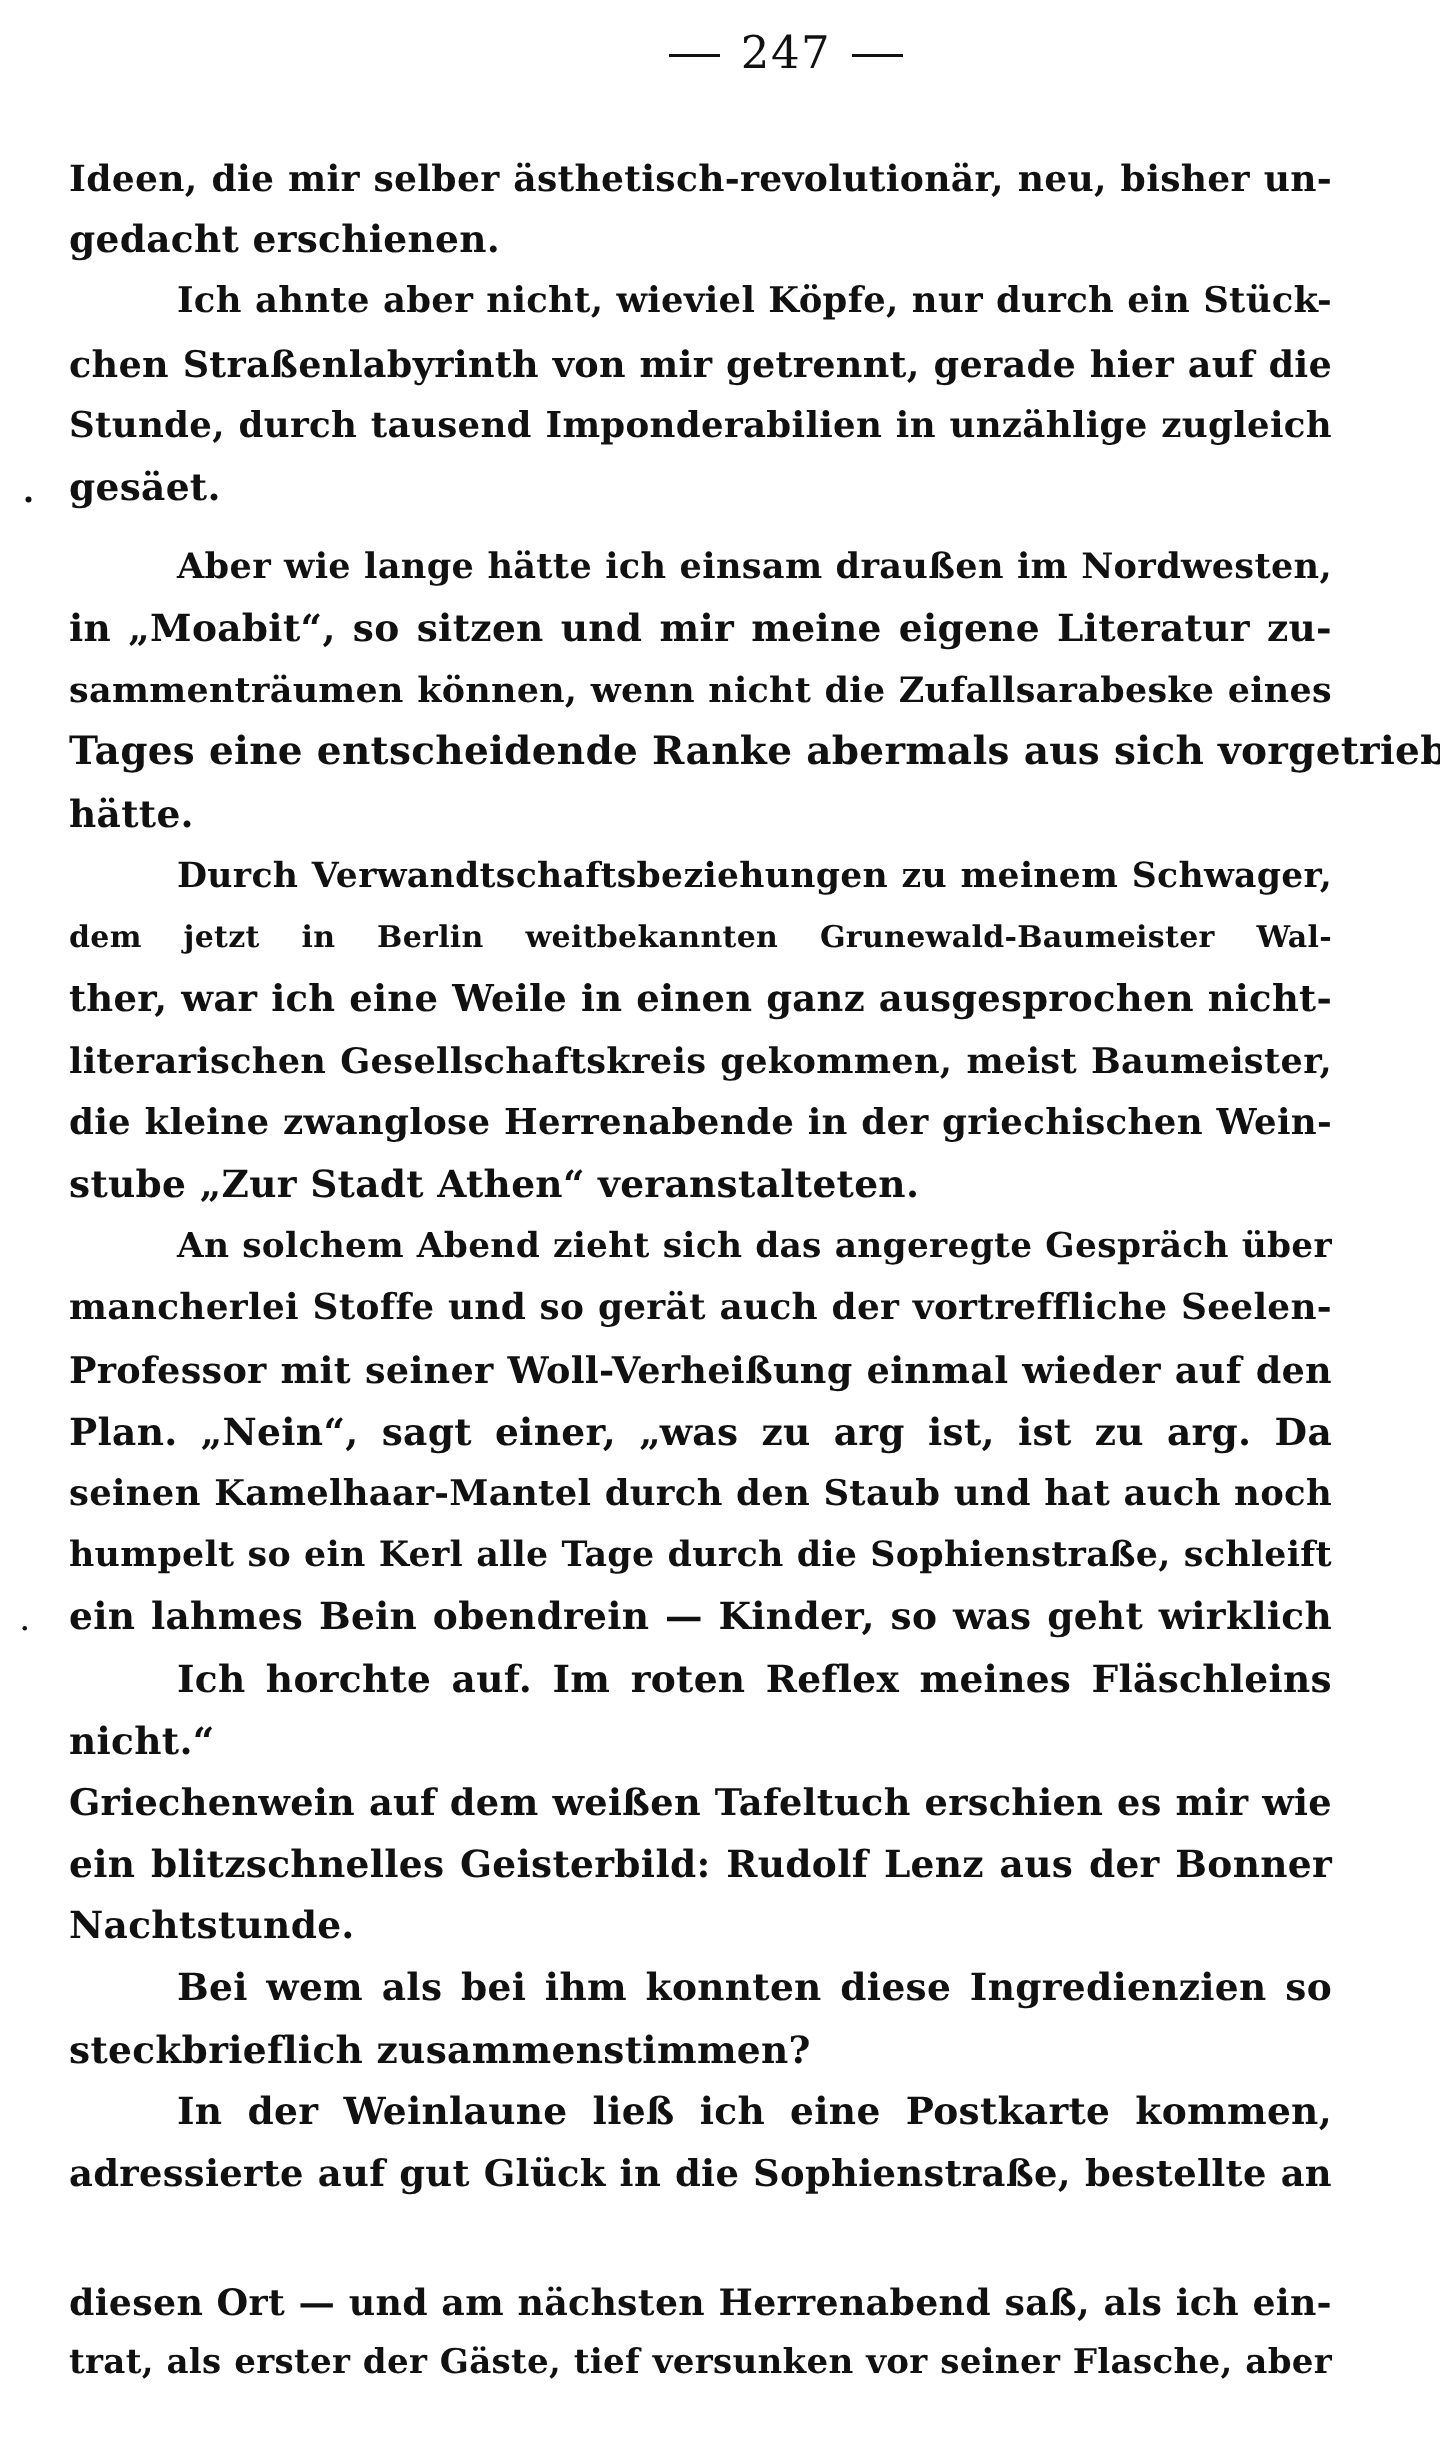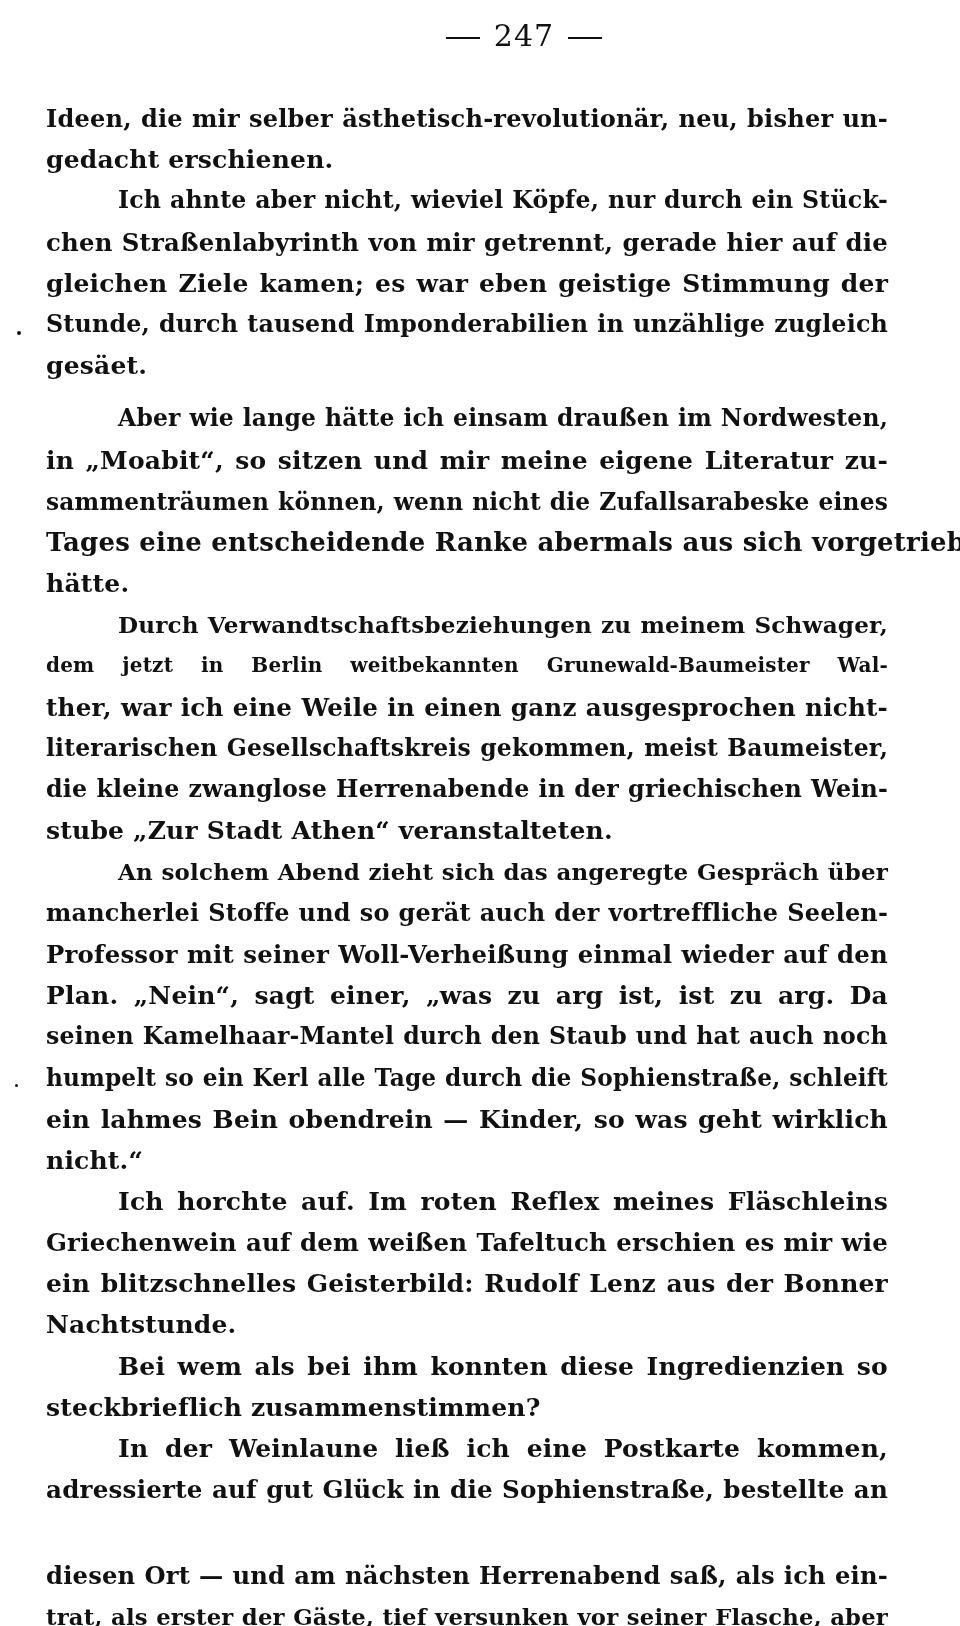--- a/index.html
+++ b/index.html
@@ -72,43 +72,42 @@
 </div>
 
 <div class="margin-mark" style="top:331px; left:17px;"></div>
 <div class="margin-mark" style="top:1084px; left:15px; width:3px; height:3px;"></div>
 
 <div class="text-block" id="text-block">
     <span class="line" style="font-size: 24.07px;">Ideen, die mir selber ästhetisch-revolutionär, neu, bisher un-</span>
     <span class="line last">gedacht erschienen.</span>
     <span class="line indent" style="font-size: 23.62px;">Ich ahnte aber nicht, wieviel Köpfe, nur durch ein Stück-</span>
     <span class="line" style="font-size: 24.38px;">chen Straßenlabyrinth von mir getrennt, gerade hier auf die</span>
-    <span class="line">gleichen Ziele kamen; es war eben geistige Stimmung der</span>
     <span class="line" style="font-size: 23.74px;">Stunde, durch tausend Imponderabilien in unzählige zugleich</span>
     <span class="line last">gesäet.</span>
     <span class="line indent" style="font-size: 23.44px; margin-top: 12px;">Aber wie lange hätte ich einsam draußen im Nordwesten,</span>
     <span class="line">in „Moabit“, so sitzen und mir meine eigene Literatur zu-</span>
     <span class="line" style="font-size: 23.29px;">sammenträumen können, wenn nicht die Zufallsarabeske eines</span>
     <span class="line" style="font-size: 26px;">Tages eine entscheidende Ranke abermals aus sich vorgetrieben</span>
     <span class="line last">hätte.</span>
     <span class="line indent" style="font-size: 23.1px;">Durch Verwandtschaftsbeziehungen zu meinem Schwager,</span>
     <span class="line" style="font-size: 20px;">dem jetzt in Berlin weitbekannten Grunewald-Baumeister Wal-</span>
     <span class="line" style="font-size: 24.61px;">ther, war ich eine Weile in einen ganz ausgesprochen nicht-</span>
     <span class="line" style="font-size: 23.46px;">literarischen Gesellschaftskreis gekommen, meist Baumeister,</span>
     <span class="line" style="font-size: 23.76px;">die kleine zwanglose Herrenabende in der griechischen Wein-</span>
     <span class="line last">stube „Zur Stadt Athen“ veranstalteten.</span>
     <span class="line indent" style="font-size: 22.94px;">An solchem Abend zieht sich das angeregte Gespräch über</span>
     <span class="line" style="font-size: 23.92px;">mancherlei Stoffe und so gerät auch der vortreffliche Seelen-</span>
     <span class="line" style="font-size: 24.39px;">Professor mit seiner Woll-Verheißung einmal wieder auf den</span>
     <span class="line">Plan. „Nein“, sagt einer, „was zu arg ist, ist zu arg. Da</span>
     <span class="line" style="font-size: 23.62px;">seinen Kamelhaar-Mantel durch den Staub und hat auch noch</span>
     <span class="line" style="font-size: 23.23px;">humpelt so ein Kerl alle Tage durch die Sophienstraße, schleift</span>
     <span class="line">ein lahmes Bein obendrein — Kinder, so was geht wirklich</span>
+    <span class="line indent">Ich horchte auf. Im roten Reflex meines Fläschleins</span>
     <span class="line last">nicht.“</span>
-    <span class="line indent">Ich horchte auf. Im roten Reflex meines Fläschleins</span>
     <span class="line" style="font-size: 24.46px;">Griechenwein auf dem weißen Tafeltuch erschien es mir wie</span>
     <span class="line">ein blitzschnelles Geisterbild: Rudolf Lenz aus der Bonner</span>
     <span class="line last">Nachtstunde.</span>
     <span class="line indent">Bei wem als bei ihm konnten diese Ingredienzien so</span>
     <span class="line last">steckbrieflich zusammenstimmen?</span>
     <span class="line indent">In der Weinlaune ließ ich eine Postkarte kommen,</span>
     <span class="line" style="font-size: 24.6px;">adressierte auf gut Glück in die Sophienstraße, bestellte an</span>
     <span class="line" style="font-size: 24.22px; margin-top: 45px;">diesen Ort — und am nächsten Herrenabend saß, als ich ein-</span>
     <span class="line" style="font-size: 22.72px;">trat, als erster der Gäste, tief versunken vor seiner Flasche, aber</span>
   </div>

